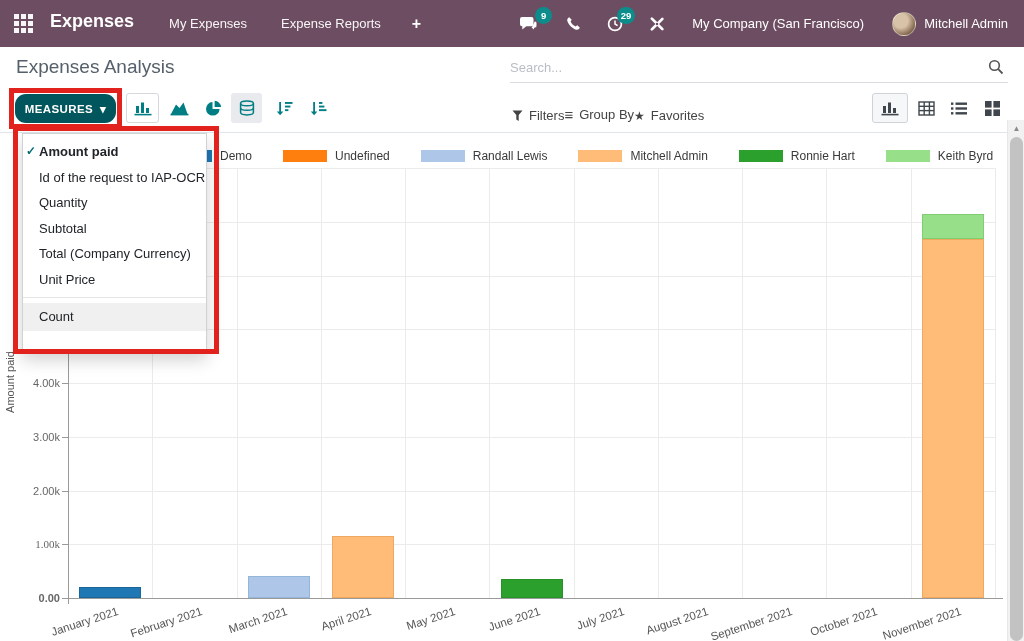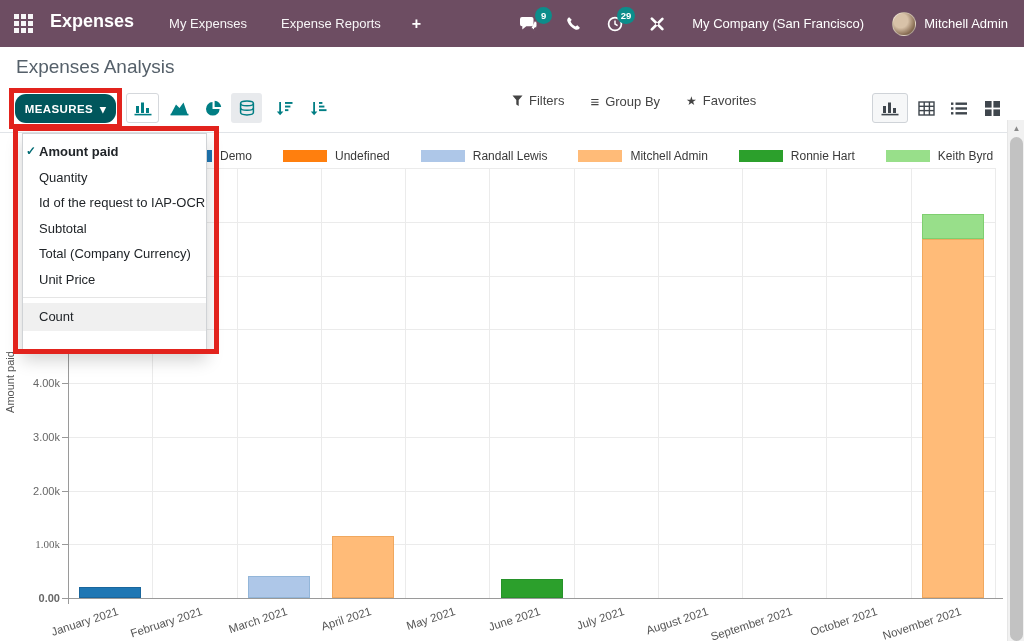--- a/index.html
+++ b/index.html
@@ -39,21 +39,21 @@
   #toolbar { position:absolute; left:0; top:88px; width:1024px; height:45px; background:#fff;
              border-bottom:1px solid #e1e4e8; }
   #measures-btn { position:absolute; left:15px; top:6px; width:101px; height:29px; background:#00565c;
                   color:#fff; font-size:11.5px; font-weight:700; letter-spacing:.4px; border:none;
                   border-radius:11px; cursor:pointer; display:flex; align-items:center; justify-content:center; gap:7px;
                   font-family:"Liberation Sans",sans-serif; }
   .icon-btn { position:absolute; top:5px; height:30px; display:flex; align-items:center; justify-content:center;
               cursor:pointer; border-radius:3px; }
   .icon-btn.boxed { border:1px solid #d5d8dc; background:#fff; }
   .icon-btn.shaded { background:#e8eaed; }
-  .tb-right { position:absolute; left:512px; top:5px; height:30px; display:flex; align-items:flex-start; gap:26px; }
+  .tb-right { position:absolute; left:512px; top:5px; height:30px; display:flex; align-items:flex-end; }
   .tb-filter { display:flex; align-items:center; gap:6px; font-size:13px; color:#444; cursor:pointer; }
   .glyph { font-style:normal; }
   #view-switcher { position:absolute; right:17px; top:5px; display:flex; align-items:center; gap:3px; }
   .vs-btn { width:30px; height:30px; display:flex; align-items:center; justify-content:center; cursor:pointer; border-radius:3px; }
   .vs-btn.active { width:36px; border:1px solid #cfd3d8; background:#f6f7f8; }
 
   
   #content { position:absolute; left:0; top:133px; width:1024px; height:508px; background:#fff; }
   #legend { position:absolute; left:168px; top:16px; display:flex; align-items:center; gap:31px; }
   .legend-item { display:flex; align-items:center; gap:8px; cursor:pointer; }
@@ -141,20 +141,29 @@
         </svg>
       </span>
       <span class="nav-company">My Company (San Francisco)</span>
       <span class="avatar"></span>
       <span class="nav-user">Mitchell Admin</span>
     </div>
   </header>
 
   <div id="control-panel">
     <h1 id="page-title">Expenses Analysis</h1>
+    <div id="search-box">
+      <input id="search-input" type="text" placeholder="Search..." style="">
+      <span id="search-glyph">
+        <svg width="16" height="16" viewBox="0 0 16 16">
+          <circle cx="6.5" cy="6.5" r="4.8" fill="none" stroke="#555" stroke-width="1.6"></circle>
+          <line x1="10.2" y1="10.2" x2="14.5" y2="14.5" stroke="#555" stroke-width="1.8"></line>
+        </svg>
+      </span>
+    </div>
   </div>
 
   <div id="toolbar">
     <button id="measures-btn">
       <span>MEASURES</span>
       <i class="glyph">▾</i>
     </button>
 
     <span class="icon-btn boxed" style="left:126px; width:33px;">
       <svg width="18" height="16" viewBox="0 0 18 16">
@@ -358,22 +367,22 @@
         <div class="tick-label-x" style="left: 790.318px; top: 472px;">September 2021</div>
         <div class="tick-label-x" style="left: 874.591px; top: 472px;">October 2021</div>
         <div class="tick-label-x" style="left: 958.864px; top: 472px;">November 2021</div>
         <div id="y-axis-title" style="left: -22px; top: 243px; width: 64px; text-align: center;">Amount paid</div>
       </div>
   </div>
 
   <div id="measures-menu">
     <div style="padding-top:5px;" id="measures-menu-items">
         <div class="menu-item checked"><span class="menu-check">✓</span><span>Amount paid</span></div>
+        <div class="menu-item"><span>Id of the request to IAP-OCR</span></div>
         <div class="menu-item"><span>Quantity</span></div>
-        <div class="menu-item"><span>Id of the request to IAP-OCR</span></div>
         <div class="menu-item"><span>Subtotal</span></div>
         <div class="menu-item"><span>Total (Company Currency)</span></div>
         <div class="menu-item"><span>Unit Price</span></div>
       </div>
     <div class="menu-sep"></div>
     <div id="menu-count">Count</div>
   </div>
 
   <div class="anno" id="anno-measures"></div>
   <div class="anno" id="anno-menu"></div>

